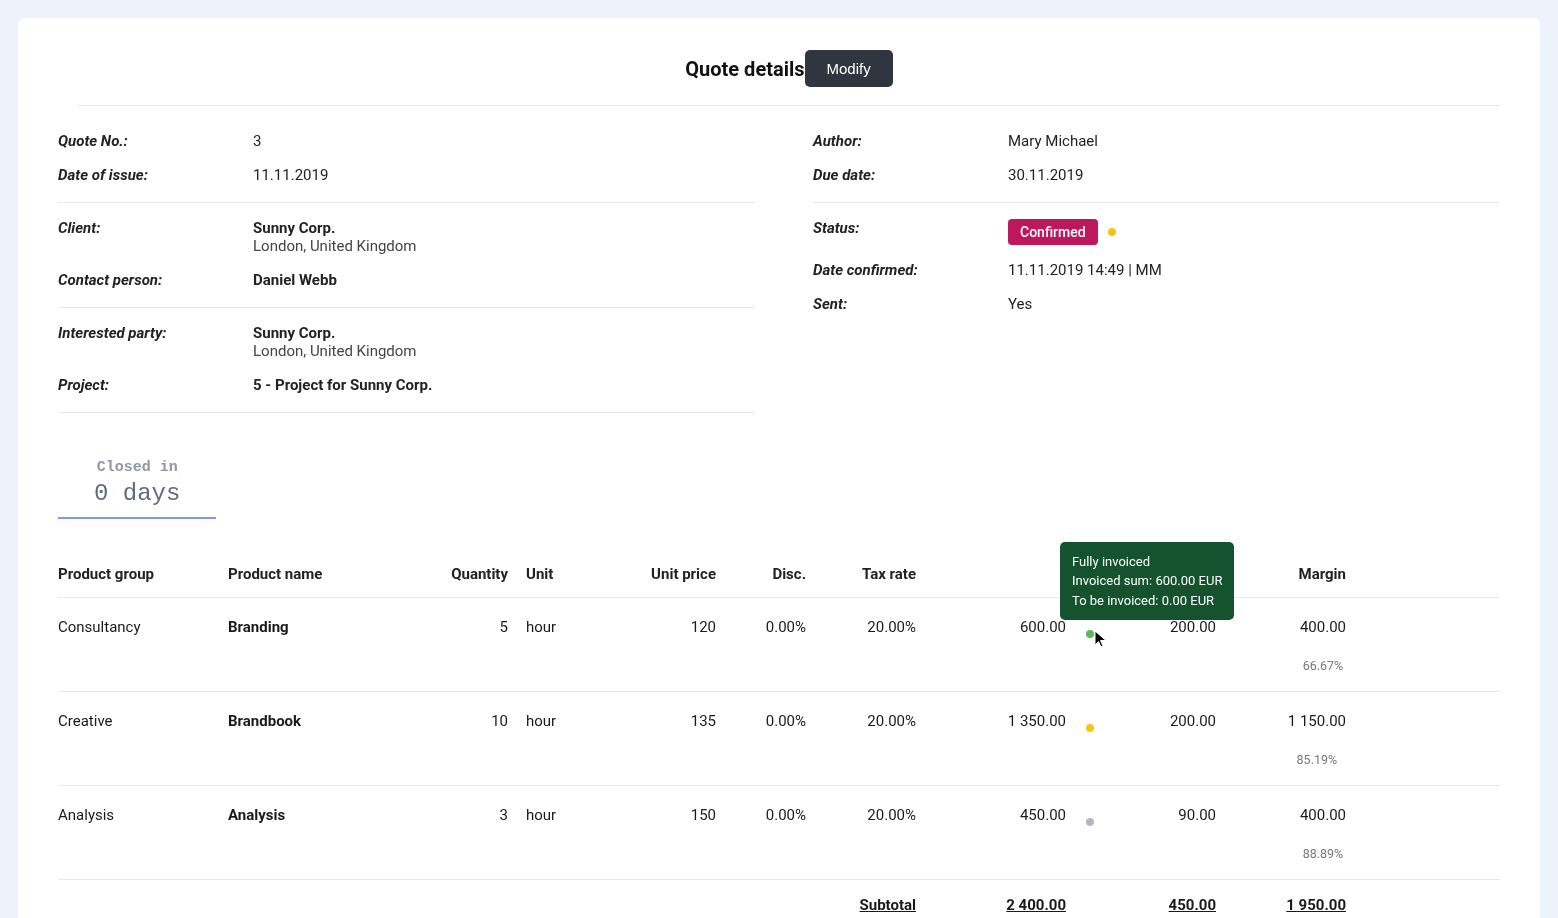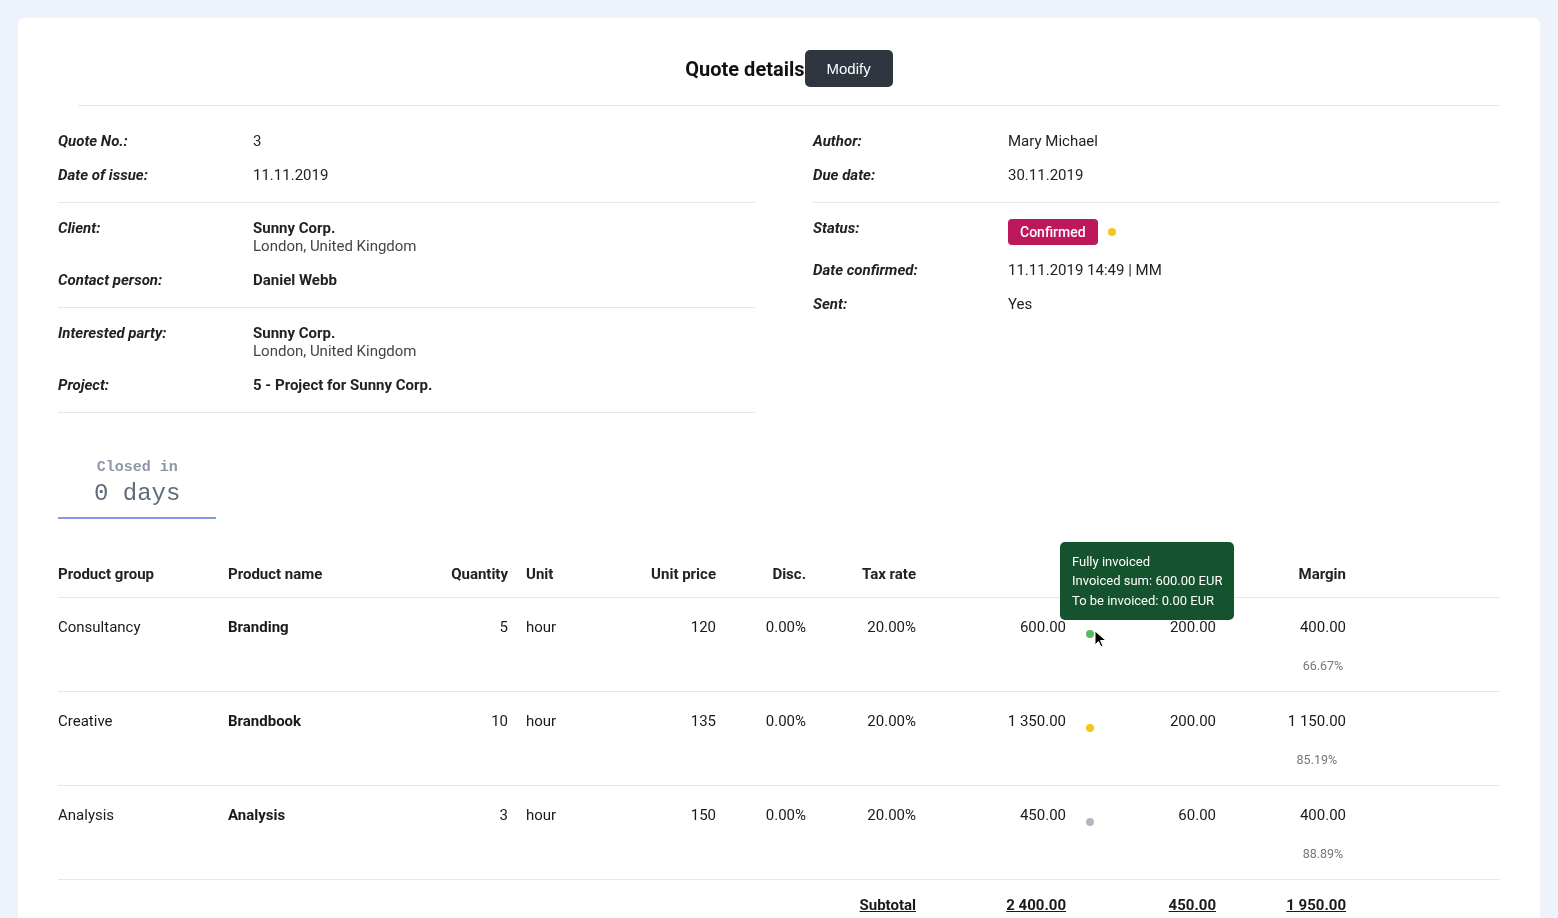--- a/index.html
+++ b/index.html
@@ -348,21 +348,21 @@
         <div class="tbl-row">
           <span>Analysis</span>
           <span class="bold">Analysis</span>
           <span class="txt-right">3</span>
           <span style="padding-left:18px;">hour</span>
           <span class="txt-right">150</span>
           <span class="txt-right">0.00%</span>
           <span class="txt-right">20.00%</span>
           <span class="txt-right">450.00</span>
           <span class="dot-cell"><span class="dot dot-grey"></span></span>
-          <span class="txt-right">60.00</span>
+          <span class="txt-right">90.00</span>
           <span class="cell-margin"><span>400.00</span><span class="pct">88.89%</span></span>
         </div>
       </div>
 
     <div class="tbl-foot">
       <span></span>
         <span></span>
         <span></span>
         <span></span>
         <span></span>

